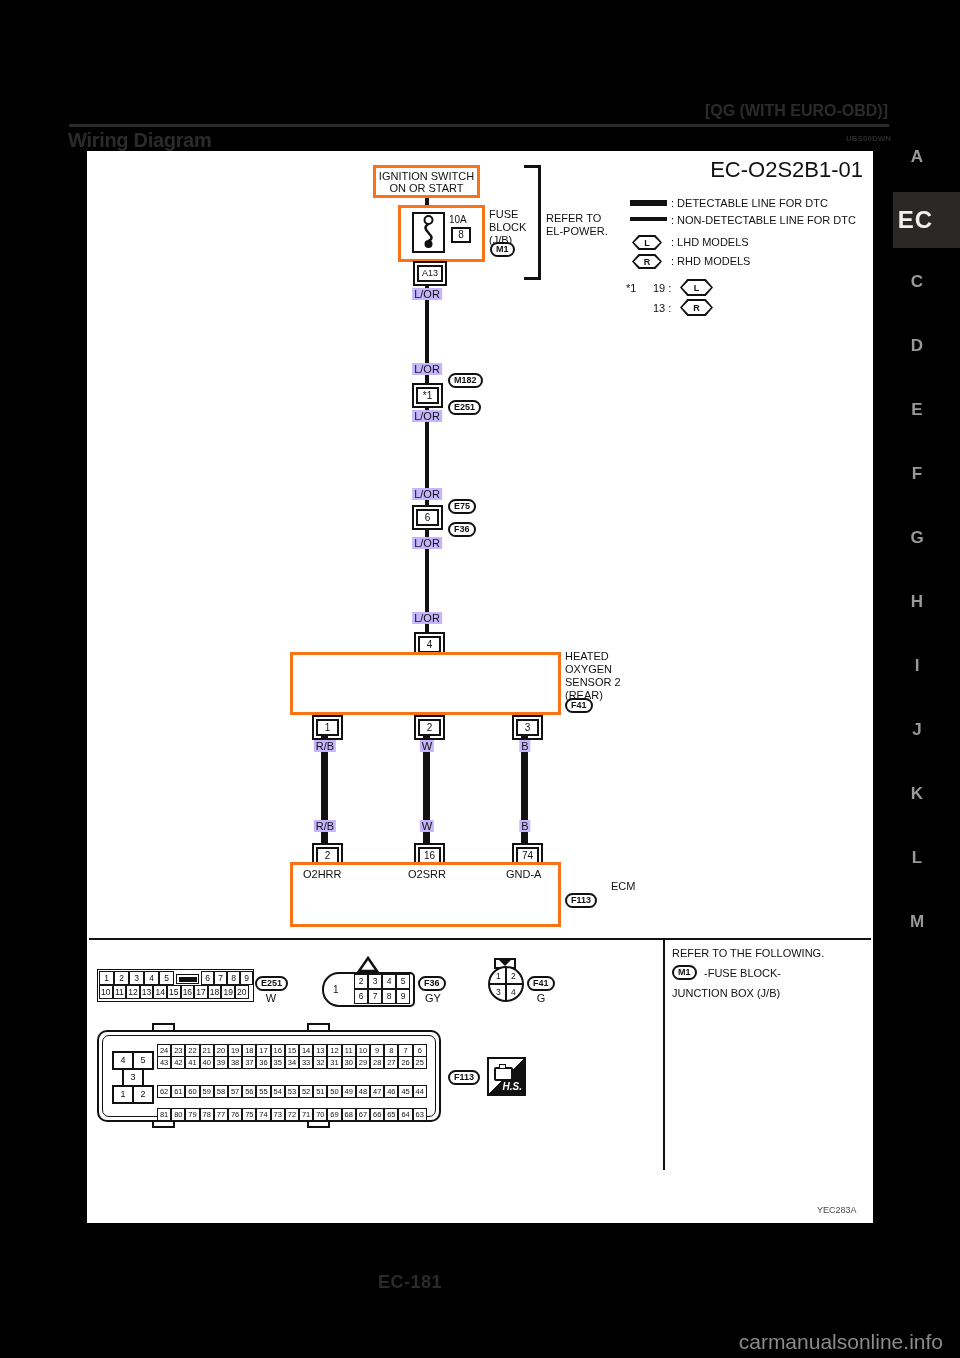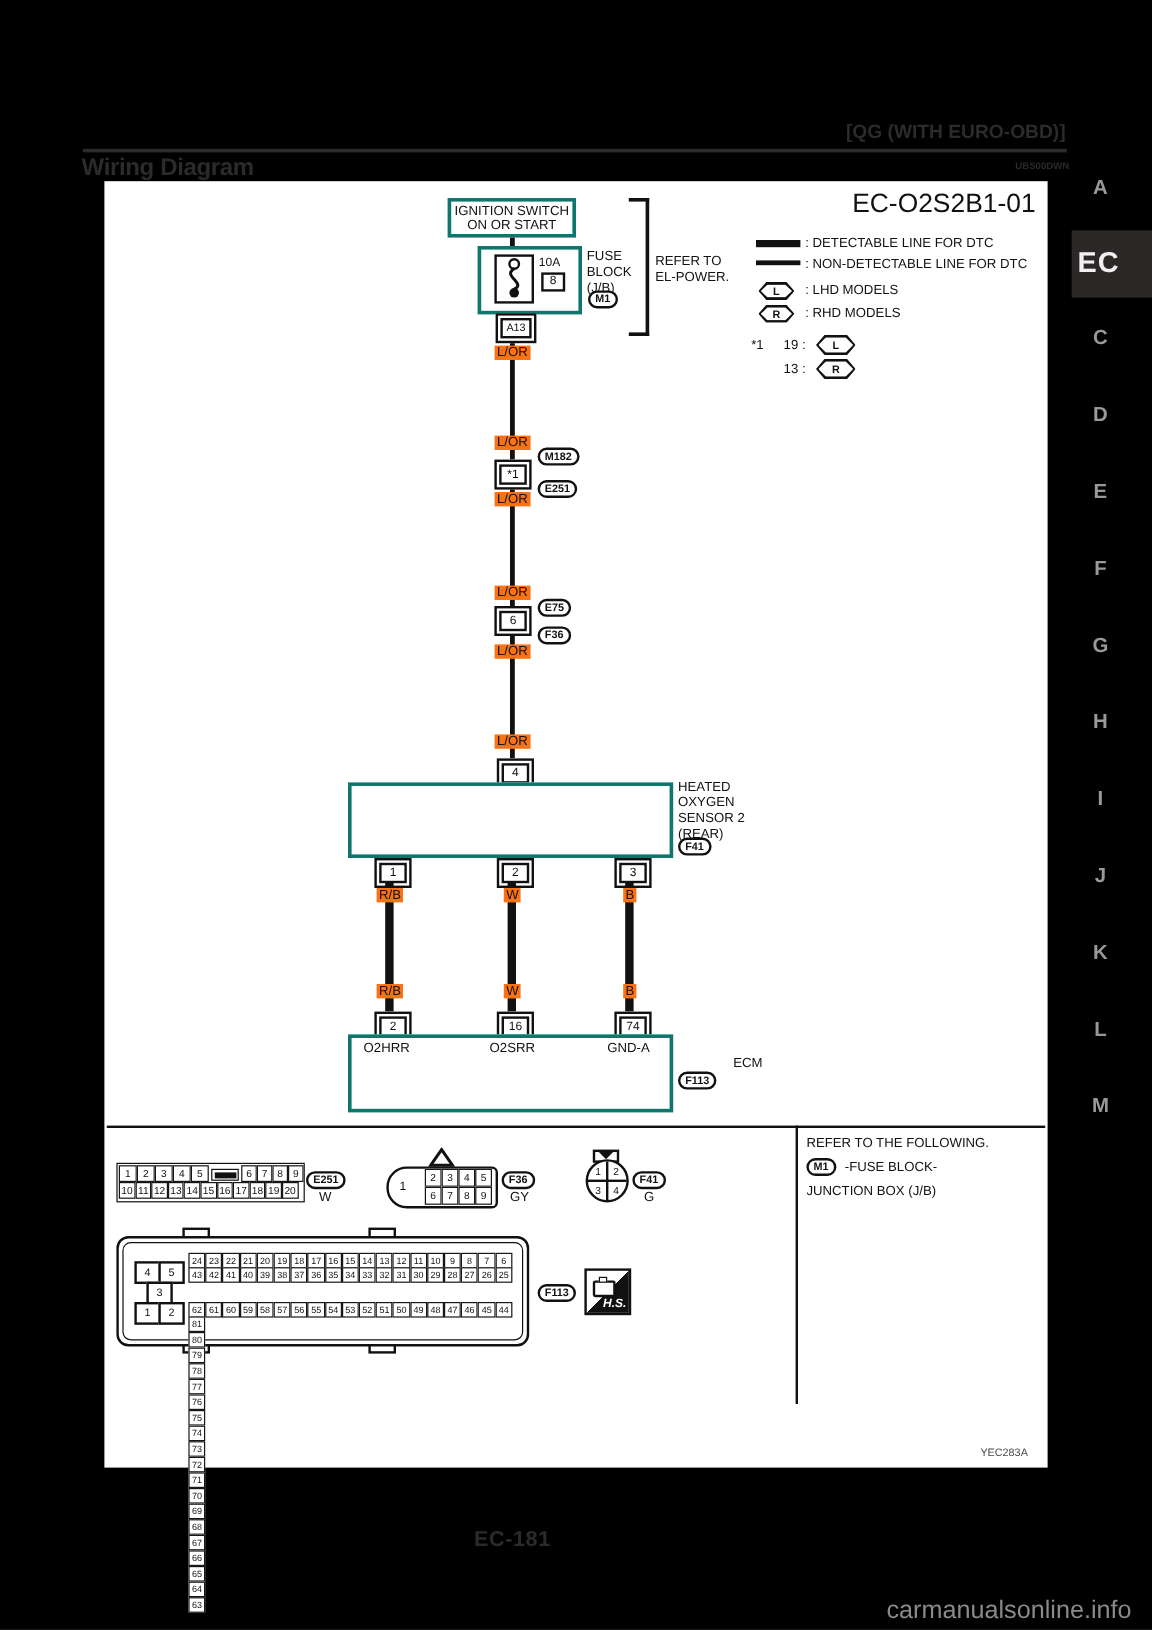--- a/index.html
+++ b/index.html
@@ -14,32 +14,32 @@
   .hdr-code{position:absolute;right:69px;top:134px;font-size:8px;font-weight:bold;color:#2b2b2b;}
   
   .sb-letter{width:40px;text-align:center;font-size:17px;line-height:17px;font-weight:bold;color:#999;}
   #sb-a{position:absolute;left:897px;top:148px;}
   #sb-ec{position:absolute;left:893px;top:192px;width:67px;height:56px;background:#2c2828;
          display:flex;align-items:center;justify-content:center;padding-right:22px;box-sizing:border-box;}
   #sb-ec span{font-size:24px;font-weight:bold;color:#f0f0f0;letter-spacing:1px;}
   #sb-rest{position:absolute;left:897px;top:273px;display:flex;flex-direction:column;gap:47px;}
   
   .pageno{position:absolute;left:0;top:1272px;width:820px;text-align:center;
-          font-size:18px;font-weight:bold;color:#2b2b2b;letter-spacing:0.5px;margin-left:17px;}
+          font-size:18px;font-weight:bold;color:#2b2b2b;letter-spacing:0.5px;}
   .watermark{position:absolute;right:17px;top:1330px;font-size:21px;color:#8a8a8a;}
   
   #sheet{position:absolute;left:87px;top:151px;width:786px;height:1072px;background:#fff;color:#111;}
   #sheet .abs{position:absolute;}
   .dg-title{font-size:22px;color:#111;}
   .lbl{position:absolute;font-size:11px;line-height:12px;color:#111;white-space:nowrap;}
   .bar{position:absolute;background:#111;}
   .wire{position:absolute;background:#111;}
-  .wlabel{position:absolute;font-size:11px;line-height:12px;background:#f97316;padding:0 2px;
+  .wlabel{position:absolute;font-size:11px;line-height:12px;background:#c4b5fd;padding:0 2px;
           transform:translateX(-50%);white-space:nowrap;}
-  .box{position:absolute;border:3px solid #0f766e;box-sizing:border-box;background:#fff;}
+  .box{position:absolute;border:3px solid #f97316;box-sizing:border-box;background:#fff;}
   .term{position:absolute;border:2px solid #111;background:#fff;padding:2px;}
   .ti{border:2px solid #111;padding:0 3px;font-size:10px;line-height:13px;min-width:13px;text-align:center;}
   .oval{position:absolute;border:2px solid #111;border-radius:9px;background:#fff;
         font-size:9px;line-height:11px;font-weight:bold;padding:0 4px;white-space:nowrap;}
   .hex{position:absolute;background:#111;clip-path:polygon(22% 0,78% 0,100% 50%,78% 100%,22% 100%,0 50%);}
   .hex-in{position:absolute;inset:2px;background:#fff;clip-path:polygon(22% 0,78% 0,100% 50%,78% 100%,22% 100%,0 50%);
           display:flex;align-items:center;justify-content:center;font-size:9px;font-weight:bold;}
   .pcell{border:1px solid #161616;box-sizing:border-box;text-align:center;background:#fff;}
   .e251c{width:15px;height:14px;font-size:8.5px;line-height:12px;}
   .e251b{width:13.6px;height:14px;font-size:8.5px;line-height:12px;}
@@ -364,21 +364,21 @@
           <div class="pcell f113c">52</div>
           <div class="pcell f113c">51</div>
           <div class="pcell f113c">50</div>
           <div class="pcell f113c">49</div>
           <div class="pcell f113c">48</div>
           <div class="pcell f113c">47</div>
           <div class="pcell f113c">46</div>
           <div class="pcell f113c">45</div>
           <div class="pcell f113c">44</div>
         </div>
-      <div style="position:absolute;left:58px;top:65px;display:flex;flex-direction:column;">
+      <div style="position:absolute;left:58px;top:76px;display:flex;">
           <div class="pcell f113c">81</div>
           <div class="pcell f113c">80</div>
           <div class="pcell f113c">79</div>
           <div class="pcell f113c">78</div>
           <div class="pcell f113c">77</div>
           <div class="pcell f113c">76</div>
           <div class="pcell f113c">75</div>
           <div class="pcell f113c">74</div>
           <div class="pcell f113c">73</div>
           <div class="pcell f113c">72</div>

